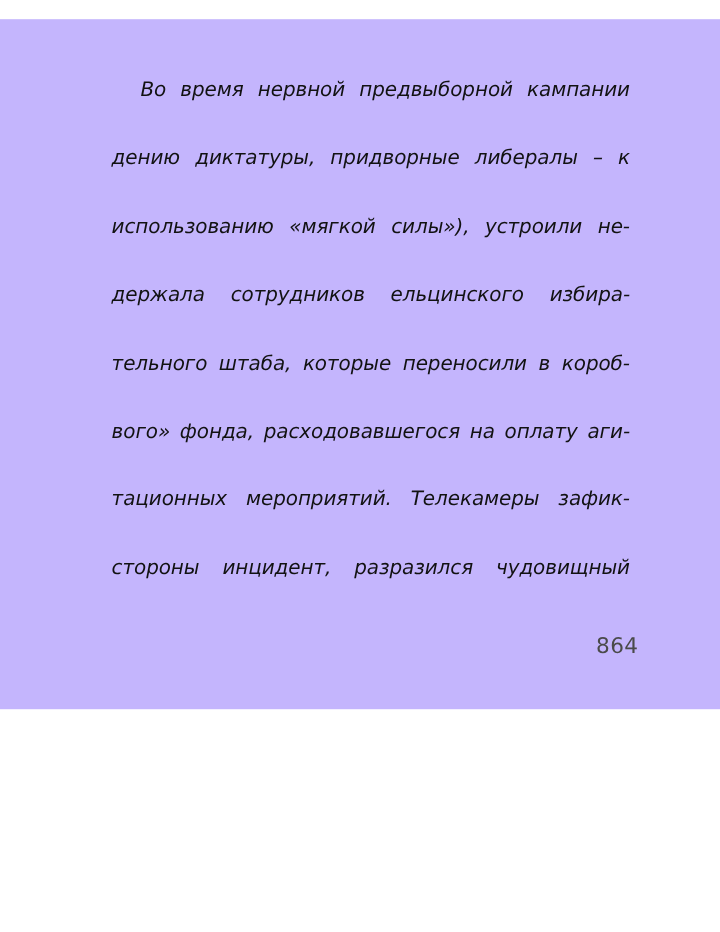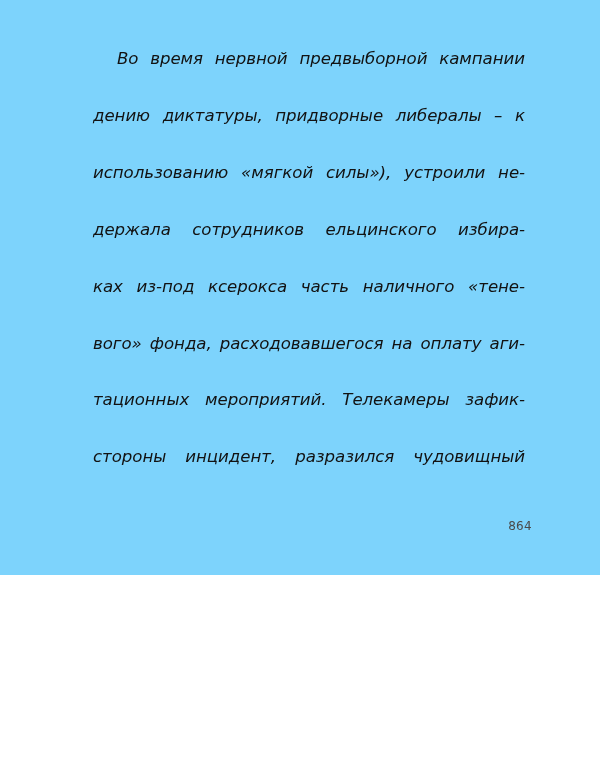--- a/index.html
+++ b/index.html
@@ -8,23 +8,23 @@
     padding: 0;
     background: #ffffff;
   }
   body {
     font-family: "DejaVu Sans", "Liberation Sans", sans-serif;
   }
   .page {
     position: relative;
     width: 600px;
     height: 575px;
-    background: #7dd3fc;
+    background: #c4b5fd;
     overflow: hidden;
-    margin: 0 auto;
+    margin: 16px auto;
   }
   .text-column {
     position: absolute;
     left: 93px;
     top: 45px;
     width: 432px;
   }
   .para {
     margin: 0;
     color: #121212;
@@ -58,39 +58,39 @@
   .para .ln.first {
     text-indent: 24px;
   }
   .para .ln > span {
     display: inline;
   }
   .page-number {
     position: absolute;
     right: 68px;
     bottom: 42px;
-    font-size: 12px;
+    font-size: 18px;
     color: #4a4a4a;
     letter-spacing: 0.3px;
     font-family: "DejaVu Sans", "Liberation Sans", sans-serif;
   }
 </style>
 </head>
 <body>
 
 <div class="page">
 
   <div class="text-column">
 
     <p class="para italic" id="para-0">
         <span class="ln first" style="white-space: normal;"><span>Во</span> <span>время</span> <span>нервной</span> <span>предвыборной</span> <span>кампании</span></span>
         <span class="ln" style="white-space: normal;"><span>дению</span> <span>диктатуры,</span> <span>придворные</span> <span>либералы</span> <span>–</span> <span>к</span></span>
         <span class="ln" style="white-space: normal;"><span>использованию</span> <span>«мягкой</span> <span>силы»),</span> <span>устроили</span> <span>не-</span></span>
         <span class="ln" style="white-space: normal;"><span>держала</span> <span>сотрудников</span> <span>ельцинского</span> <span>избира-</span></span>
-        <span class="ln" style="white-space: normal;"><span>ках</span> <span>из-под</span> <span>ксерокса</span> <span>часть</span> <span>наличного</span> <span>«тене-</span></span>
+        <span class="ln" style="white-space: normal;"><span>тельного</span> <span>штаба,</span> <span>которые</span> <span>переносили</span> <span>в</span> <span>короб-</span></span>
         <span class="ln" style="white-space: normal;"><span>вого»</span> <span>фонда,</span> <span>расходовавшегося</span> <span>на</span> <span>оплату</span> <span>аги-</span></span>
         <span class="ln" style="white-space: normal;"><span>тационных</span> <span>мероприятий.</span> <span>Телекамеры</span> <span>зафик-</span></span>
         <span class="ln" style="white-space: normal;"><span>стороны</span> <span>инцидент,</span> <span>разразился</span> <span>чудовищный</span></span>
       </p>
 
   </div>
 
   <div class="page-number">864</div>
 
 </div>

